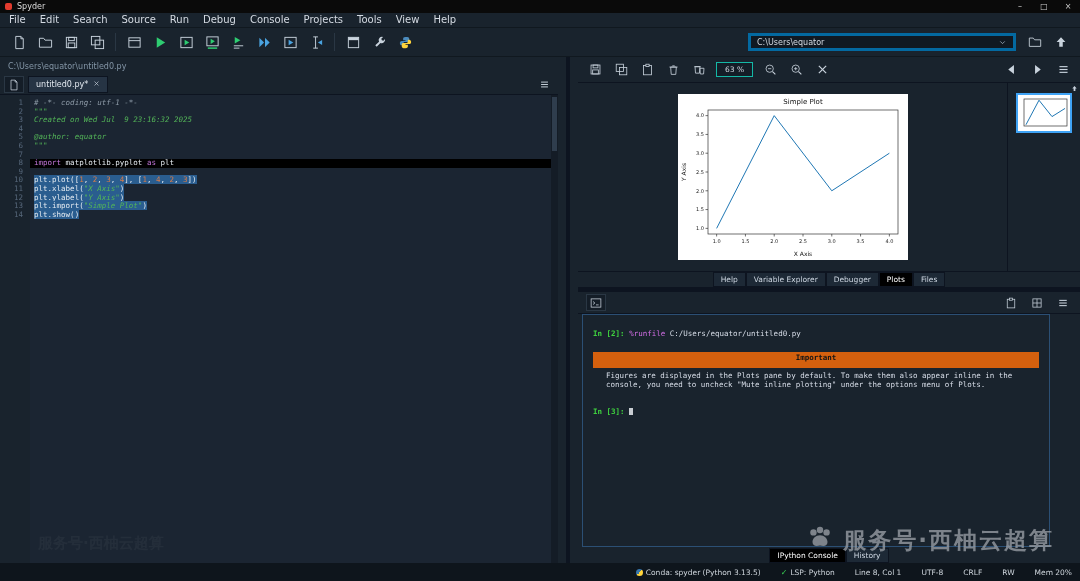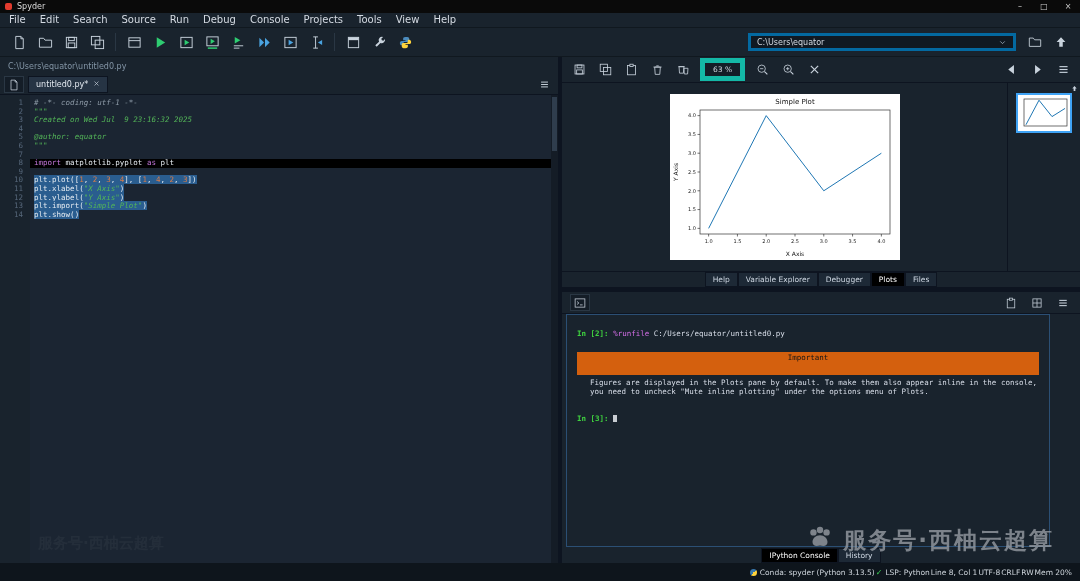--- a/index.html
+++ b/index.html
@@ -21,21 +21,21 @@
   .ibtn { width:26px; height:24px; display:inline-flex; align-items:center; justify-content:center; border-radius:3px; }
   .ibtn svg { width:15px; height:15px; }
   .tsep { width:1px; height:18px; background:#2a3744; margin:0 5px; }
   .pathbox { width:268px; height:18px; background:#101922; border:3px solid #0369a1; color:#d4dae2; font-size:8px; display:flex; align-items:center; padding:0 6px; margin-right:6px; }
   .pathbox .chev { margin-left:auto; display:inline-flex; }
   .pathbox .chev svg { width:9px; height:9px; }
   #toolbar-side { display:flex; }
   #toolbar-side .ibtn svg { width:14px; height:14px; }
 
   
-  .main { display:flex; height:506px; }
+  .main { display:flex; height:506px;gap:8px; }
   .editor-pane { width:558px; display:flex; flex-direction:column; background:#19232d; }
   .breadcrumb { height:18px; font-size:8px; color:#8496a7; display:flex; align-items:center; padding-left:8px; }
   .tabbar { height:20px; display:flex; align-items:center; border-bottom:1px solid #0d1420; background:#19232d; }
   .pane-iconbox { width:20px; height:17px; margin:0 4px; background:#141d27; border:1px solid #2a3744; display:inline-flex; align-items:center; justify-content:center; }
   .pane-iconbox svg { width:12px; height:12px; }
   .tab { height:17px; background:#263444; border:1px solid #0d1420; color:#e3e9f0; font-size:8px; display:inline-flex; align-items:center; padding:0 7px; gap:5px; }
   .tab .close svg, .ctab .close svg { width:7px; height:7px; }
   .tab-options { margin-left:auto; margin-right:8px; display:inline-flex; }
   .tab-options svg { width:11px; height:11px; }
 
@@ -53,21 +53,21 @@
   .num { color:#d87c4a; }
   .pl  { color:#e6ecf2; }
   .editor-scroll { position:absolute; right:0; top:0; width:7px; height:100%; background:#141c26; z-index:2; }
   .editor-scroll .thumbbar { position:absolute; top:2px; left:1px; width:5px; height:54px; background:#2f3d4d; }
   .vsplit { width:4px; background:#0d1420; }
 
   
   .rightcol { flex:1; display:flex; flex-direction:column; min-width:0; }
   .plots-toolbar { height:26px; display:flex; align-items:center; background:#19232d; border-bottom:1px solid #0d1420; padding:0 4px; }
   .plots-toolbar .ibtn svg { width:13px; height:13px; }
-  .zoomlabel { font-size:7.5px; color:#d4dae2; background:#141d27; border:5px solid #14b8a6; padding:2px 8px; margin:0 4px; }
+  .zoomlabel { font-size:7.5px; color:#d4dae2; background:#141d27; border:1px solid #14b8a6; padding:2px 8px; margin:0 4px; }
   .plots-nav { margin-left:auto; display:flex; }
   .plots-body { height:188px; display:flex; min-height:0; }
   .figure-area { flex:1; display:flex; align-items:center; justify-content:center; border-right:1px solid #0d1420; }
   .figure { background:#fff; display:block; }
   .thumbcol { width:72px; position:relative; padding-top:10px; }
   .thumb { width:56px; height:40px; background:#fff; border:2px solid #3fa3f5; margin:0 auto; }
   .thumb-scroll-up { position:absolute; top:2px; right:2px; display:inline-flex; }
   .thumb-scroll-up svg { width:7px; height:7px; }
   .pane-tabs { height:16px; display:flex; justify-content:center; align-items:center; background:#19232d; border-top:1px solid #0d1420; }
   .ptab { font-size:7.5px; color:#cfd8e3; background:#1d2936; border:1px solid #0d1420; padding:1px 7px; line-height:11px; }
@@ -79,28 +79,28 @@
   .console-tabbar { height:22px; display:flex; align-items:center; background:#19232d; border-bottom:1px solid #0d1420; padding:0 4px; }
   .ctab { height:17px; display:inline-flex; align-items:center; gap:5px; font-size:7.5px; color:#cfd8e3; background:#1d2936; border:1px solid #0d1420; padding:0 7px; margin-right:2px; }
   .ctab.active { background:#31455c; color:#fff; }
   .console-corner { margin-left:auto; display:flex; align-items:center; }
   .console-corner .ibtn svg { width:12px; height:12px; }
   .console-body { flex:1; margin:0 30px 0 4px; border:1px solid #2b4f74; background:#19232d; font-family:"DejaVu Sans Mono",monospace; font-size:7.5px; color:#d8dee9; padding:14px 10px 0 10px; overflow:hidden; }
   .cline { white-space:pre; line-height:9px; }
   .prompt { color:#3fd23f; font-weight:bold; }
   .magic { color:#d36ee6; }
   .plain { color:#d8dee9; }
-  .banner { margin-top:14px; background:#d4600e; color:#151515; text-align:center; font-weight:normal; font-size:7.5px; line-height:11px; height:23px; }
+  .banner { margin-top:14px; background:#d4600e; color:#151515; text-align:center; font-weight:bold; font-size:7.5px; line-height:11px; height:16px; }
   .bannerbody { margin-top:3px; margin-left:13px; color:#d8dee9; font-size:7.5px; line-height:9px; max-width:470px; white-space:normal; }
   .promptline { margin-top:18px; }
   .cursor { display:inline-block; width:4px; height:7px; background:#c8cdd2; vertical-align:-1px; }
   .bottom-tabs { height:16px; display:flex; justify-content:center; align-items:center; }
 
   
-  .statusbar { height:18px; background:#0e151c; display:flex; align-items:center; justify-content:flex-end; gap:1px; padding-right:8px; font-size:7.5px; color:#cfd6dd; }
+  .statusbar { height:18px; background:#0e151c; display:flex; align-items:center; justify-content:flex-end; gap:20px; padding-right:8px; font-size:7.5px; color:#cfd6dd; }
   .sitem { display:flex; align-items:center; gap:3px; }
   .py-ico { width:7px; height:7px; border-radius:50%; background:linear-gradient(135deg,#3776ab 50%,#ffd43b 50%); }
   .check { color:#39d353; font-size:8px; }
 
   
   .watermark { position:absolute; right:26px; bottom:24px; display:flex; align-items:center; gap:8px; color:#969ca3; opacity:.8; pointer-events:none; }
   .wm-paw svg { width:30px; height:30px; }
   .wm-text { font-size:23px; font-weight:bold; letter-spacing:2px; }
   .watermark-faint { position:absolute; left:38px; bottom:28px; font-size:15px; font-weight:bold; color:#9aa0a6; opacity:.07; pointer-events:none; }
 </style>

